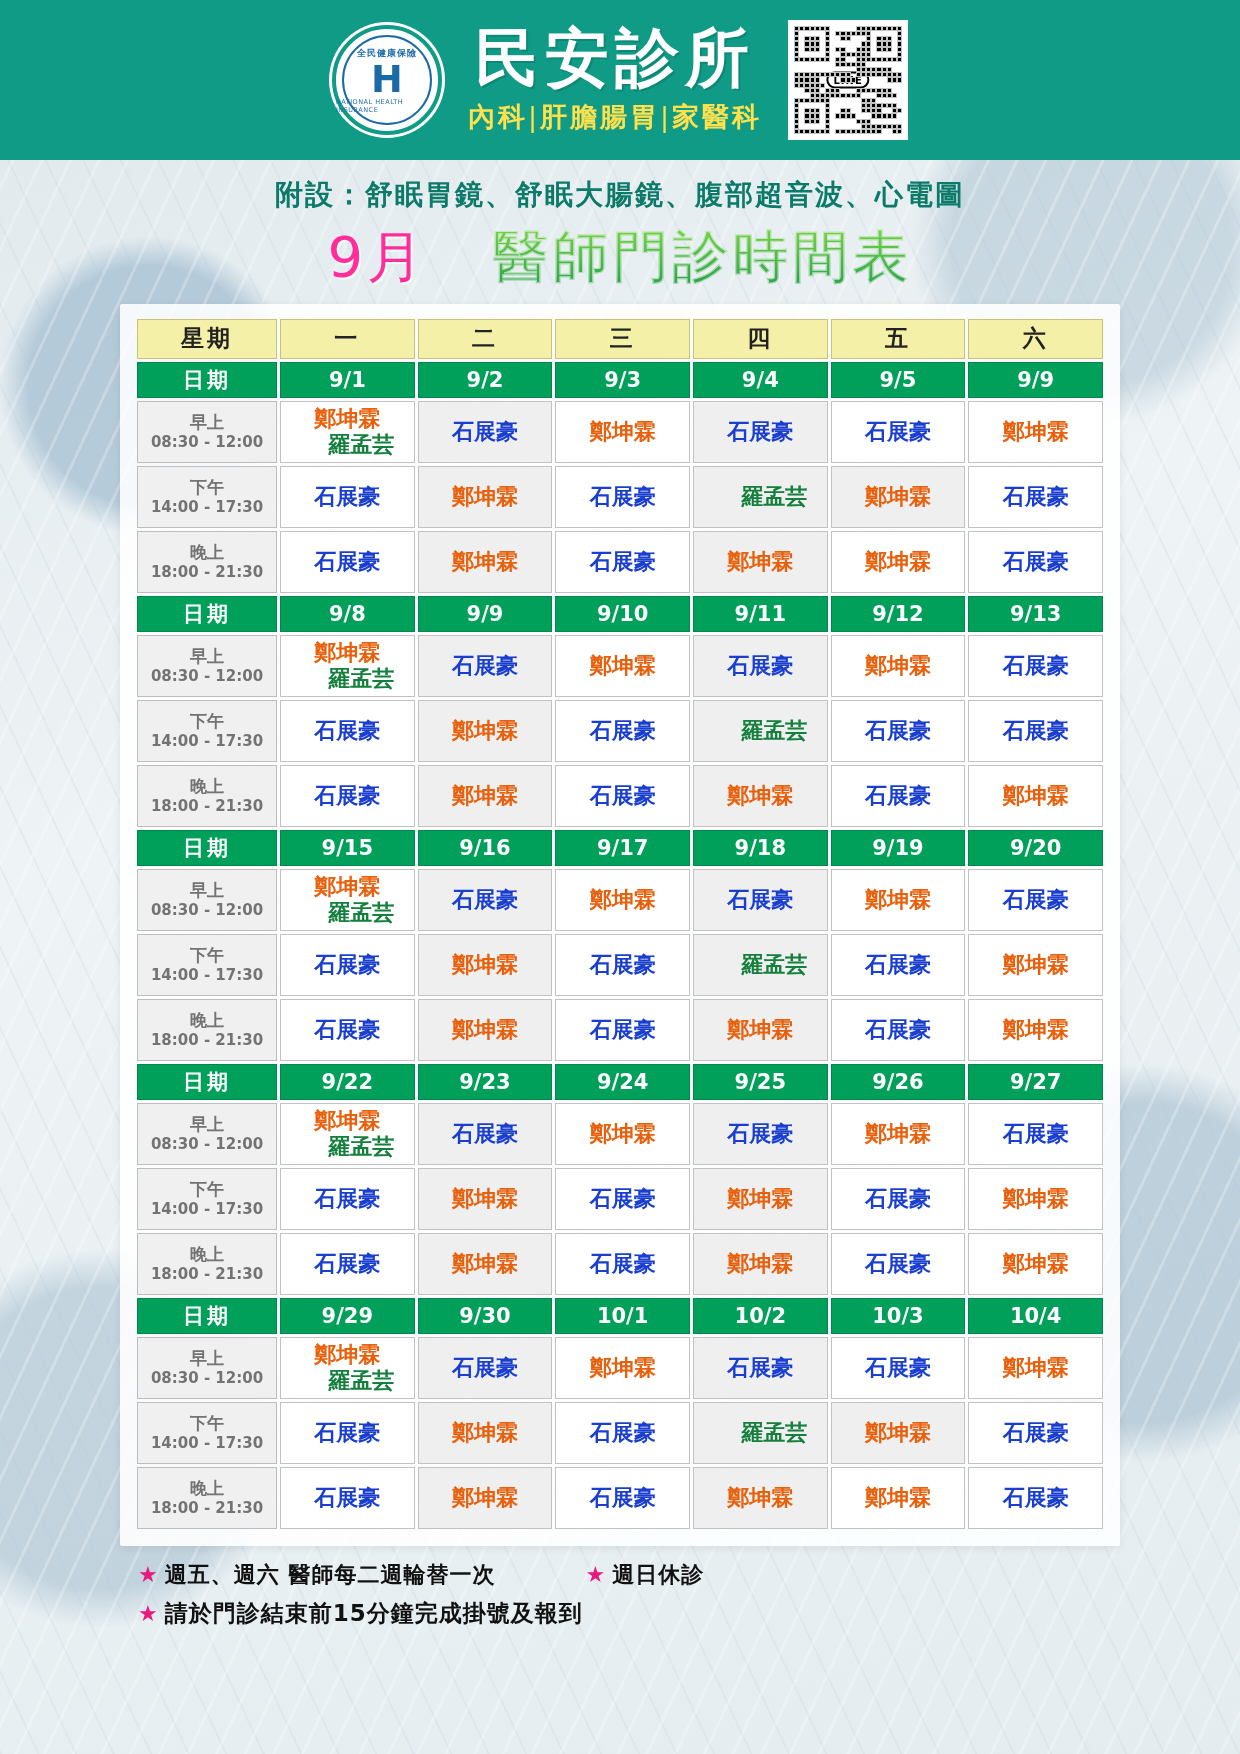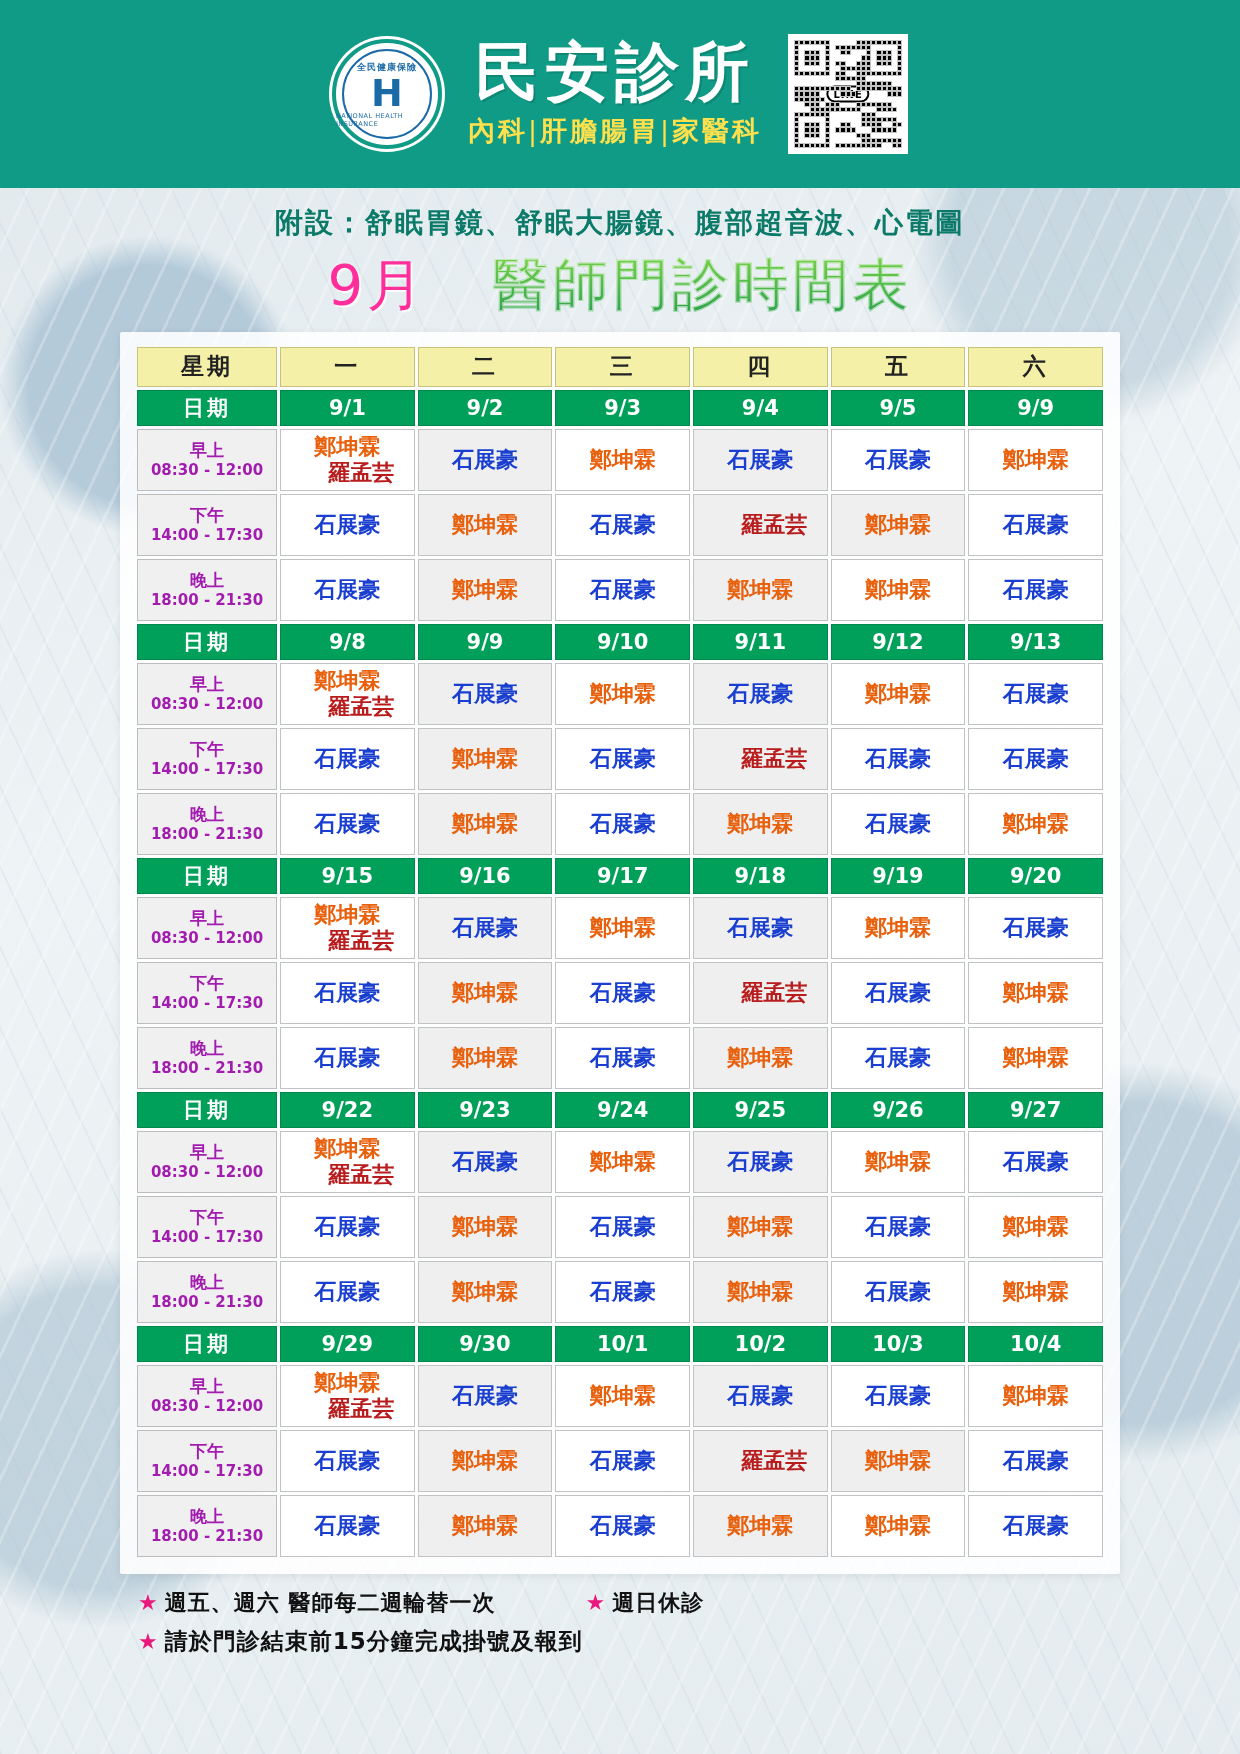--- a/index.html
+++ b/index.html
@@ -26,21 +26,21 @@
     content:"";
     position:absolute; inset:0;
     background:
       repeating-linear-gradient(115deg, rgba(255,255,255,0.25) 0 3px, rgba(255,255,255,0) 3px 26px),
       repeating-linear-gradient(65deg, rgba(180,200,215,0.18) 0 2px, rgba(255,255,255,0) 2px 34px);
   }
   .page { position:relative; z-index:2; width:1240px; height:1754px; }
 
   
   .header {
-    height: 188px;
+    height: 160px;
     background: #0f9b85;
     display:flex; align-items:center; justify-content:center;
     gap: 26px;
     position:relative;
   }
   .nhi-logo {
     width:110px; height:110px; border-radius:50%;
     background:#ffffff;
     border: 4px solid #0f9b85;
     box-shadow: 0 0 0 3px #ffffff;
@@ -118,32 +118,32 @@
   .th-date-label {
     background:#00a05a; color:#fff; border:1px solid #00884c; height:36px;
     font-size:21px; font-weight:bold; letter-spacing:3px;
   }
   .td-date {
     background:#00a05a; color:#fff; border:1px solid #00884c; height:36px;
     font-size:21px; font-weight:bold;
   }
   .td-period {
     background:#f0f0f0; border:1px solid #bdbdbd; height:62px;
-    font-size:17px; font-weight:bold; color:#a21caf; line-height:1.25;
+    font-size:17px; font-weight:bold; color:#737373; line-height:1.25;
   }
   .td-period .small { font-size:15px; font-weight:bold; }
   .cell {
     border:1px solid #c2c2c2; height:62px; font-size:22px; font-weight:bold;
     line-height:1.18;
   }
   .cell.white { background:#ffffff; }
   .cell.grey { background:#efefef; }
   .nm-blue { color:#1a3fd0; }
   .nm-orange { color:#e8600c; }
-  .nm-black { color:#b91c1c;padding-left:28px; }
+  .nm-black { color:#15803d;padding-left:28px; }
 
   
   .footer { margin: 14px auto 0; width:1000px; padding-left:18px; }
   .foot-row1 { display:flex; align-items:center; gap:90px; }
   .foot-item { font-size:22px; font-weight:bold; color:#111; letter-spacing:1px; }
   .star { color:#e8187c; font-size:22px; margin-right:6px; }
   .foot-row2 { margin-top:8px; font-size:23px; font-weight:bold; color:#111; letter-spacing:1px; }
 </style>
 </head>
 <body>

